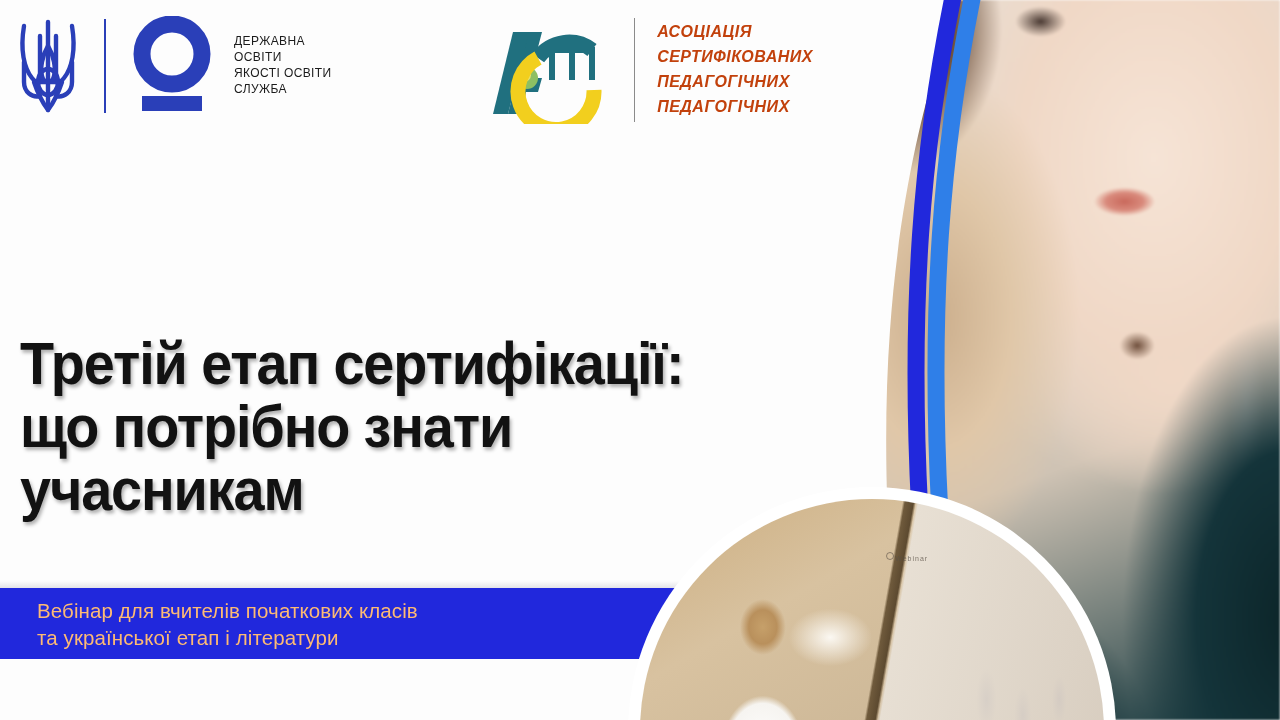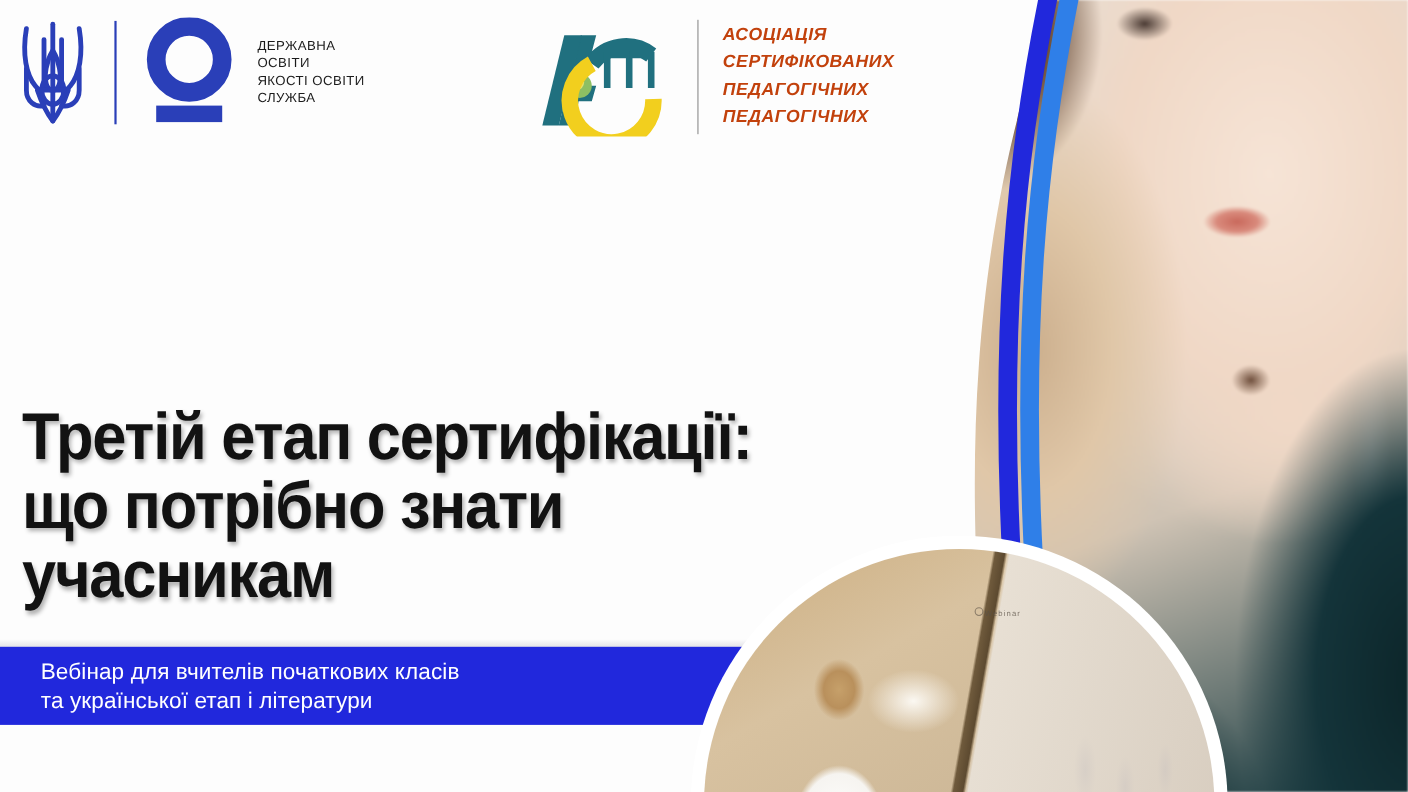--- a/index.html
+++ b/index.html
@@ -118,21 +118,21 @@
     letter-spacing: 0.5px;
     color: #c2410c;
     white-space: nowrap;
     font-style: italic;
   }
 
   
   .title {
     position: absolute;
     left: 20px;
-    top: 365px;
+    top: 332px;
     z-index: 7;
     width: 860px;
   }
   .title .line {
     font-family: "Liberation Sans", sans-serif;
     font-weight: 700;
     font-size: 60px;
     line-height: 63px;
     letter-spacing: -1.2px;
     color: #121212;
@@ -159,21 +159,21 @@
     left: 0; top: 581px;
     width: 700px; height: 8px;
     background: linear-gradient(to bottom, rgba(0,0,0,0) 0%, rgba(120,120,140,0.22) 100%);
     z-index: 4;
   }
   .subbar .txt {
     padding-left: 37px;
     font-size: 20.5px;
     line-height: 27px;
     font-weight: 400;
-    color: #ffffff;
+    color: #fdba74;
     letter-spacing: 0.1px;
     white-space: nowrap;
   }
 
   
   .circle-inset {
     position: absolute;
     left: 628px; top: 487px;
     width: 488px; height: 488px;
     border-radius: 50%;

